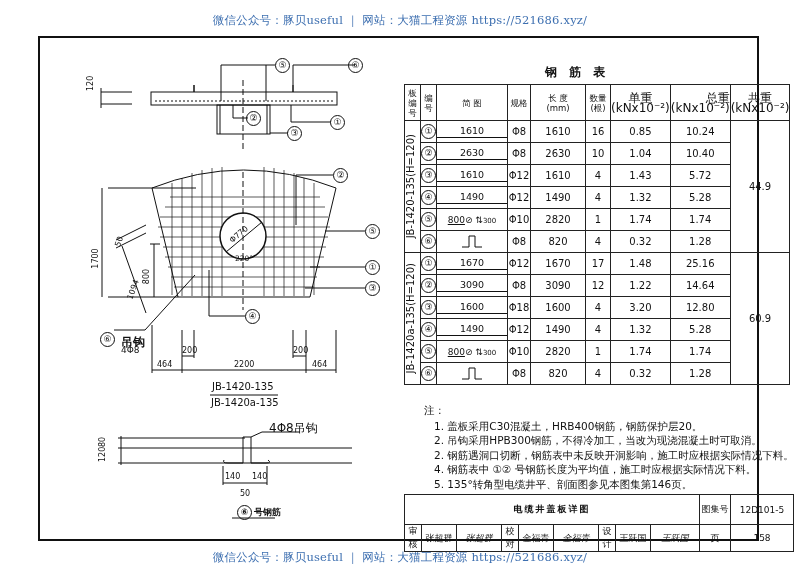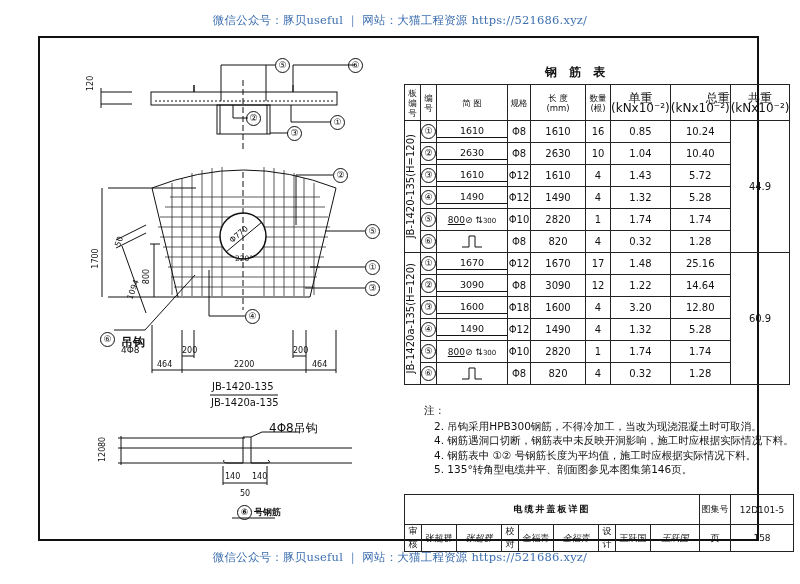--- a/index.html
+++ b/index.html
@@ -313,22 +313,23 @@
     <td>820</td>
     <td>4</td>
     <td>0.32</td>
     <td>1.28</td>
   </tr>
 </tbody>
   </table>
 
 <div class="notes">
   <div class="ttl">注：</div>
+  <div class="item">1. 盖板采用C30混凝土，HRB400钢筋，钢筋保护层20。</div>
   <div class="item">2. 吊钩采用HPB300钢筋，不得冷加工，当改为现浇混凝土时可取消。</div>
-  <div class="item">4. 钢筋遇洞口切断，钢筋表中未反映开洞影响，施工时应根据实际情况下料。</div>
+  <div class="item">2. 钢筋遇洞口切断，钢筋表中未反映开洞影响，施工时应根据实际情况下料。</div>
   <div class="item">4. 钢筋表中 ①② 号钢筋长度为平均值，施工时应根据实际情况下料。</div>
   <div class="item">5. 135°转角型电缆井平、剖面图参见本图集第146页。</div>
 </div>
 
 <table class="tb">
   <tbody>
       <tr style="height:30px;">
     <td colspan="9" class="big">电缆井盖板详图</td>
     <td style="width:30px;">图集号</td>
     <td style="width:62px;">12D101-5</td>

